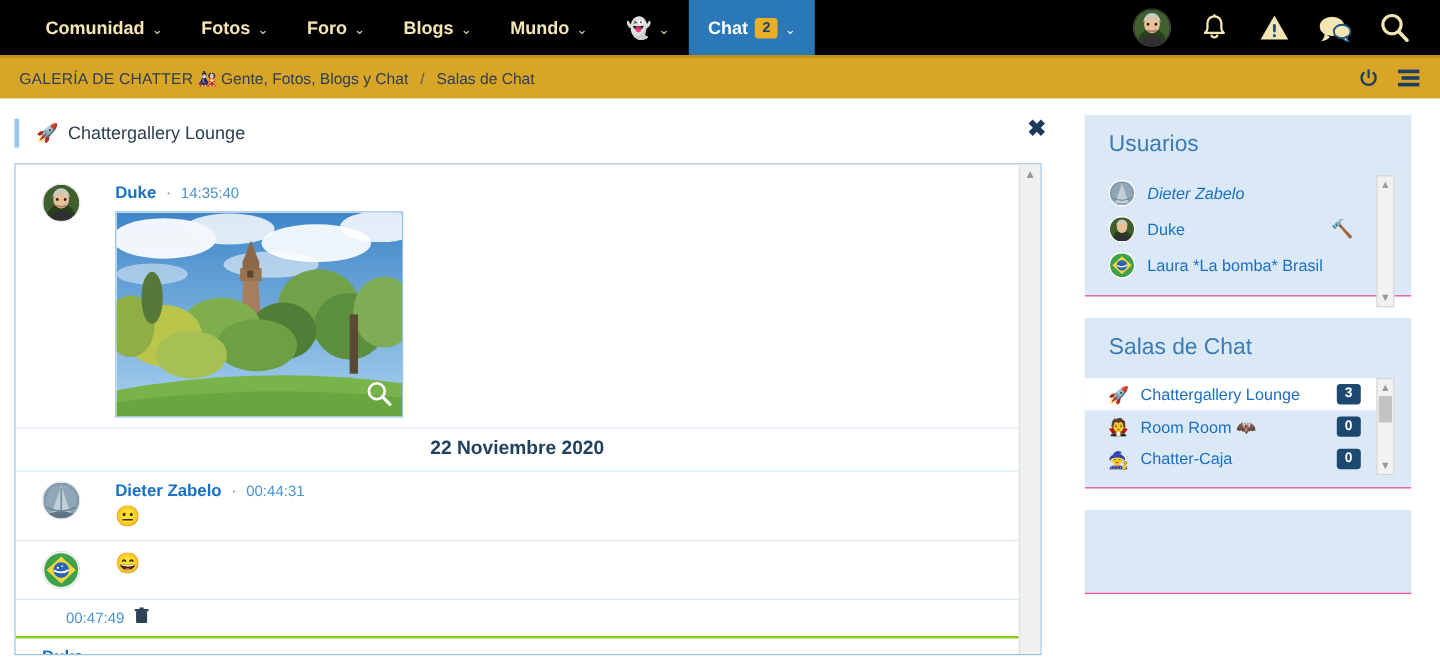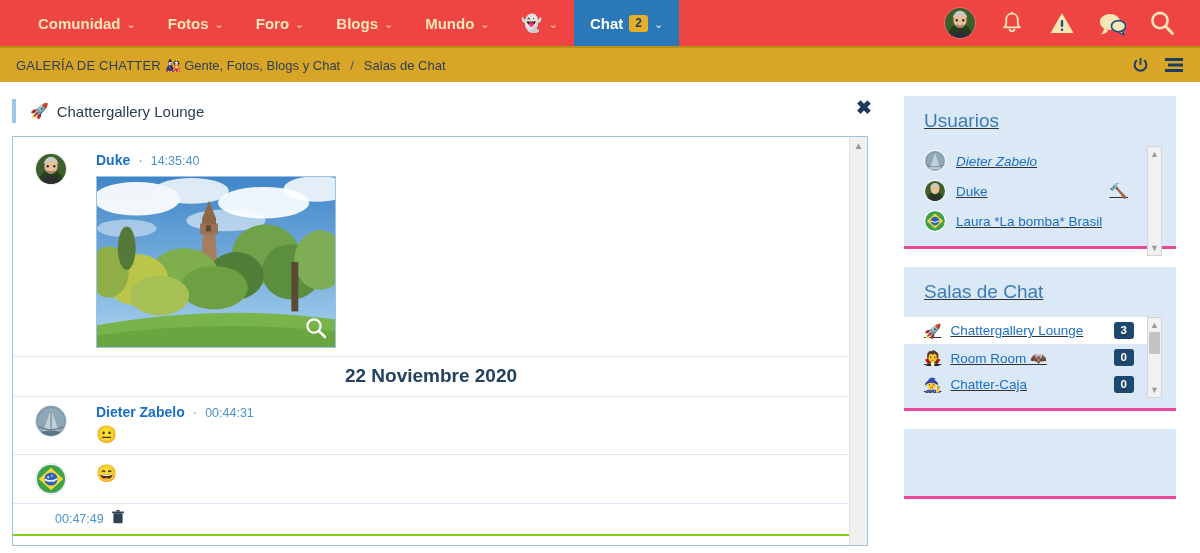--- a/index.html
+++ b/index.html
@@ -10,21 +10,21 @@
     background: #ffffff;
     font-family: "Liberation Sans", sans-serif;
     font-size: 14px;
     color: #333333;
   }
 
   
   .topnav {
     position: relative;
     height: 46px;
-    background: #ef4444;
+    background: #000000;
     display: flex;
     align-items: stretch;
   }
   .nav-left {
     display: flex;
     align-items: stretch;
     padding-left: 22px;
   }
   .nav-item {
     display: flex;
@@ -210,21 +210,21 @@
     right: 6px; bottom: 6px;
     width: 26px; height: 26px;
     display: flex; align-items: center; justify-content: center;
     cursor: pointer;
   }
 
   .date-sep {
     text-align: center;
     font-weight: bold;
     color: #22415f;
-    font-size: 19px;
+    font-size: 16px;
     padding: 8px 0 9px 0;
     border-bottom: 1px solid #dce9f5;
   }
   .deleted-row {
     display: flex;
     align-items: center;
     gap: 8px;
     padding: 6px 14px 7px 42px;
     border-bottom: 2px solid #84cc16;
   }
@@ -242,25 +242,24 @@
   .vscroll .arrow {
     height: 16px;
     display: flex; align-items: center; justify-content: center;
     color: #9a9a9a; font-size: 10px;
     cursor: pointer;
   }
 
   
   .panel {
     background: #dbe9f6;
-    border-bottom: 3px solid #ec4899;
+    border-bottom: 1px solid #ec4899;
     margin-bottom: 18px;
     padding: 14px 0 14px 0;
     position: relative;
-    text-decoration: underline;
   }
   .panel-title {
     color: #3c7bb5;
     font-size: 19px;
     padding: 0 20px 14px 20px;
     font-weight: normal;
     margin: 0;
   }
   .panel.users { padding-bottom: 10px; }
 

